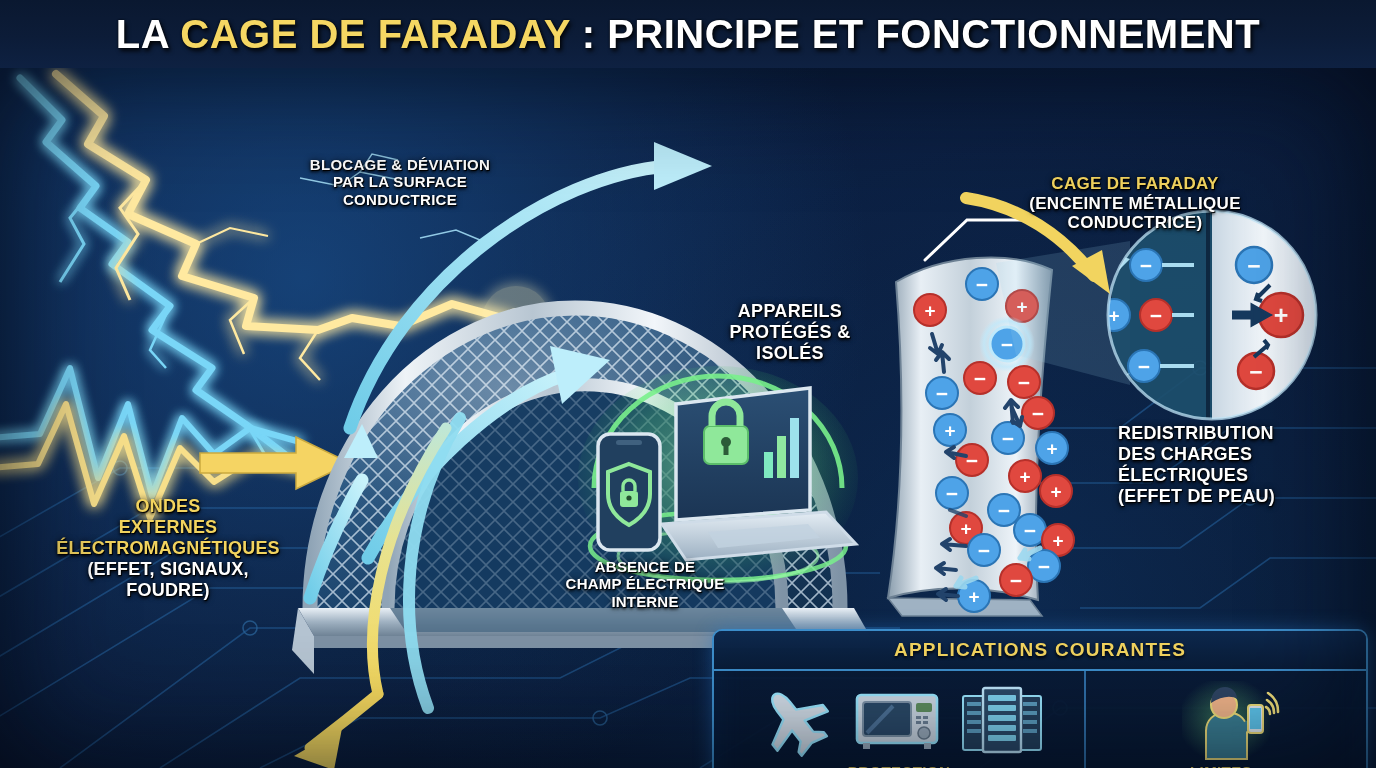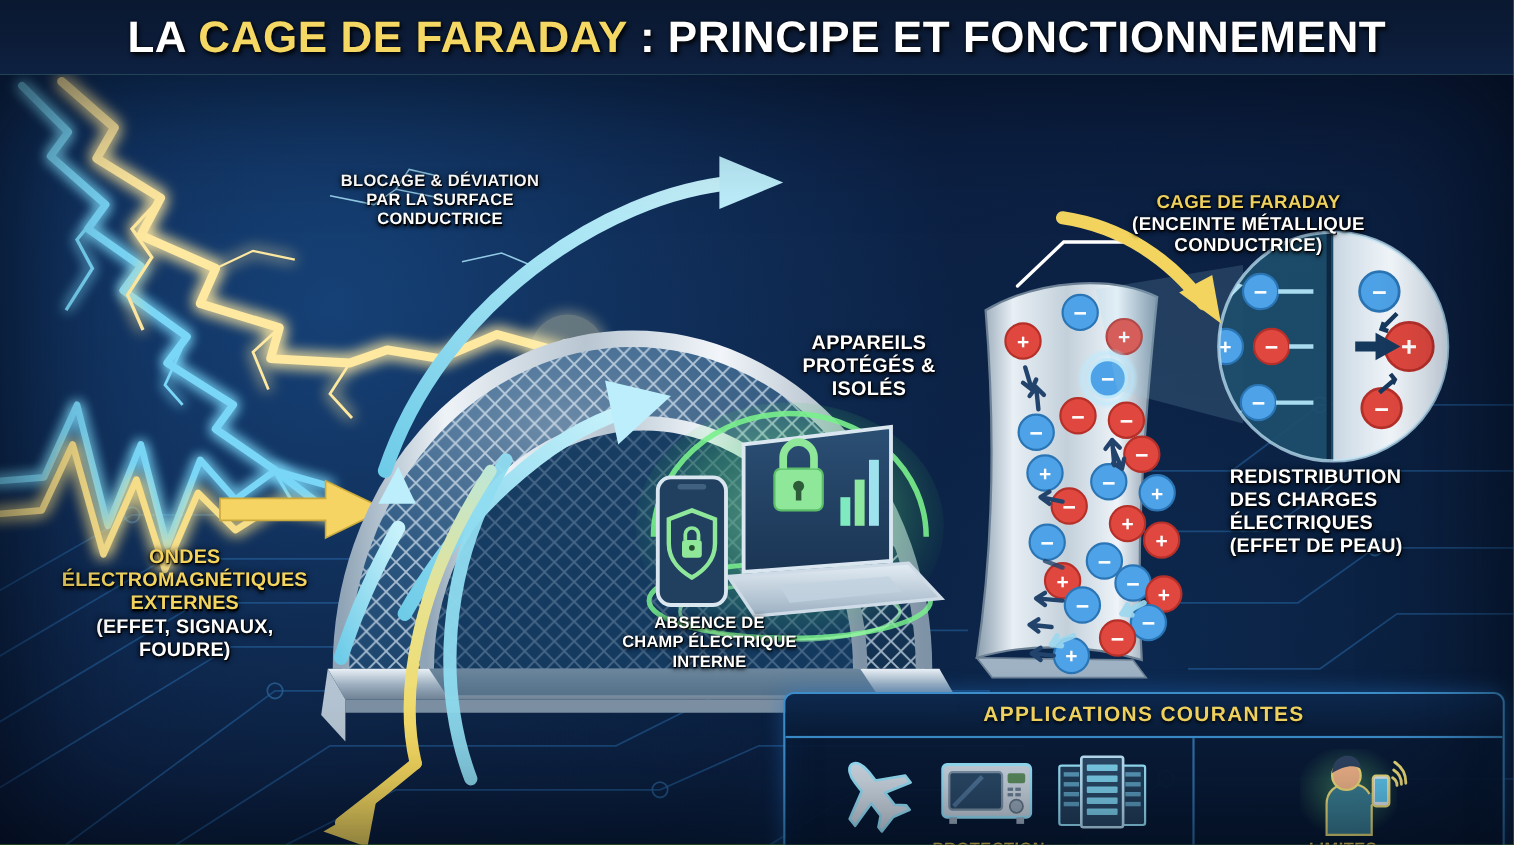--- a/index.html
+++ b/index.html
@@ -1,17 +1,17 @@
 <!DOCTYPE html>
 <html><head>
 <meta charset="utf-8">
 <style>
   html,body{margin:0;padding:0;background:#06101f;}
   body{font-family:"Liberation Sans",sans-serif;}
-  #stage{position:relative;width:1376px;height:768px;overflow:hidden;background:#84cc16;}
+  #stage{position:relative;width:1376px;height:768px;overflow:hidden;background:#3b82f6;}
 
   
   .title-band{position:absolute;left:0;top:0;width:1376px;height:68px;
     background:linear-gradient(180deg,#0a1830 0%,#0c1c38 55%,#0e2142 100%);
     border-bottom:3px solid #2f6fb0;display:flex;align-items:center;justify-content:center;}
   .title-txt{font-size:40px;font-weight:bold;letter-spacing:.5px;white-space:nowrap;
     font-family:"Liberation Sans",sans-serif;
     text-shadow:2px 3px 4px rgba(0,0,0,.85),0 0 2px rgba(0,0,0,.9);}
   .t-w{color:#ffffff;}
   .t-y{color:#f5d763;}
@@ -534,22 +534,22 @@
     </div>
 
     <div class="lbl" id="lbl-cage">
       <span class="y">CAGE DE FARADAY</span>
       <span class="w">(ENCEINTE MÉTALLIQUE</span>
       <span class="w">CONDUCTRICE)</span>
     </div>
 
     <div class="lbl" id="lbl-ondes">
       <span class="y">ONDES</span>
+      <span class="y">EXTERNES</span>
       <span class="y">ÉLECTROMAGNÉTIQUES</span>
-      <span class="y">EXTERNES</span>
       <span class="w">(EFFET, SIGNAUX,</span>
       <span class="w">FOUDRE)</span>
     </div>
 
     <div class="lbl" id="lbl-appareils">
       <span class="w">APPAREILS</span>
       <span class="w">PROTÉGÉS &amp;</span>
       <span class="w">ISOLÉS</span>
     </div>
 

